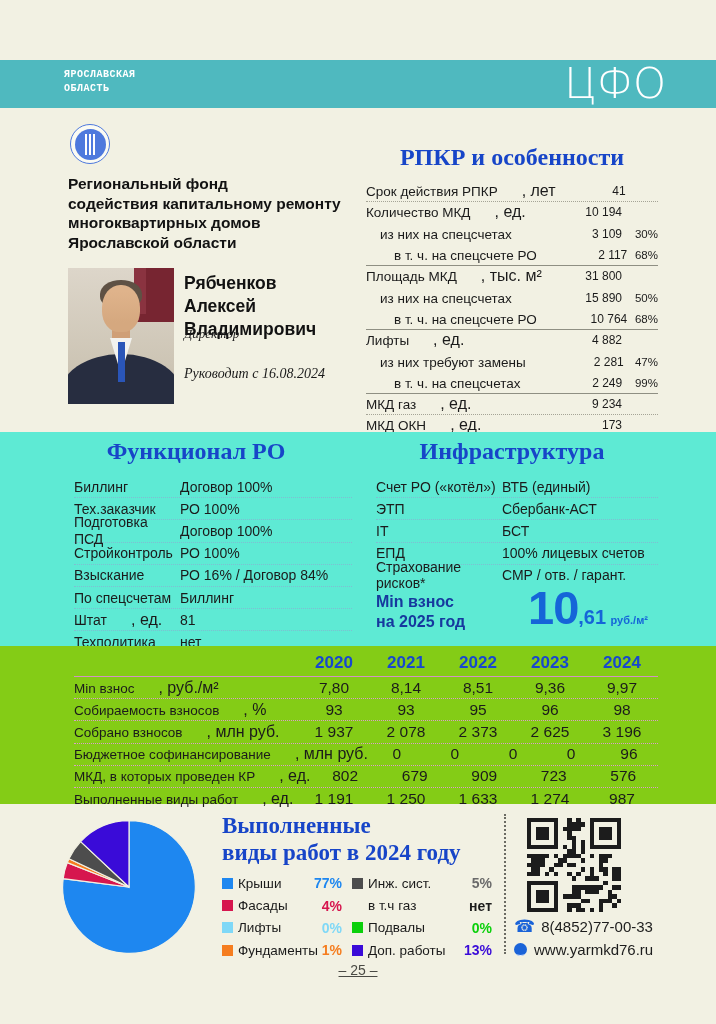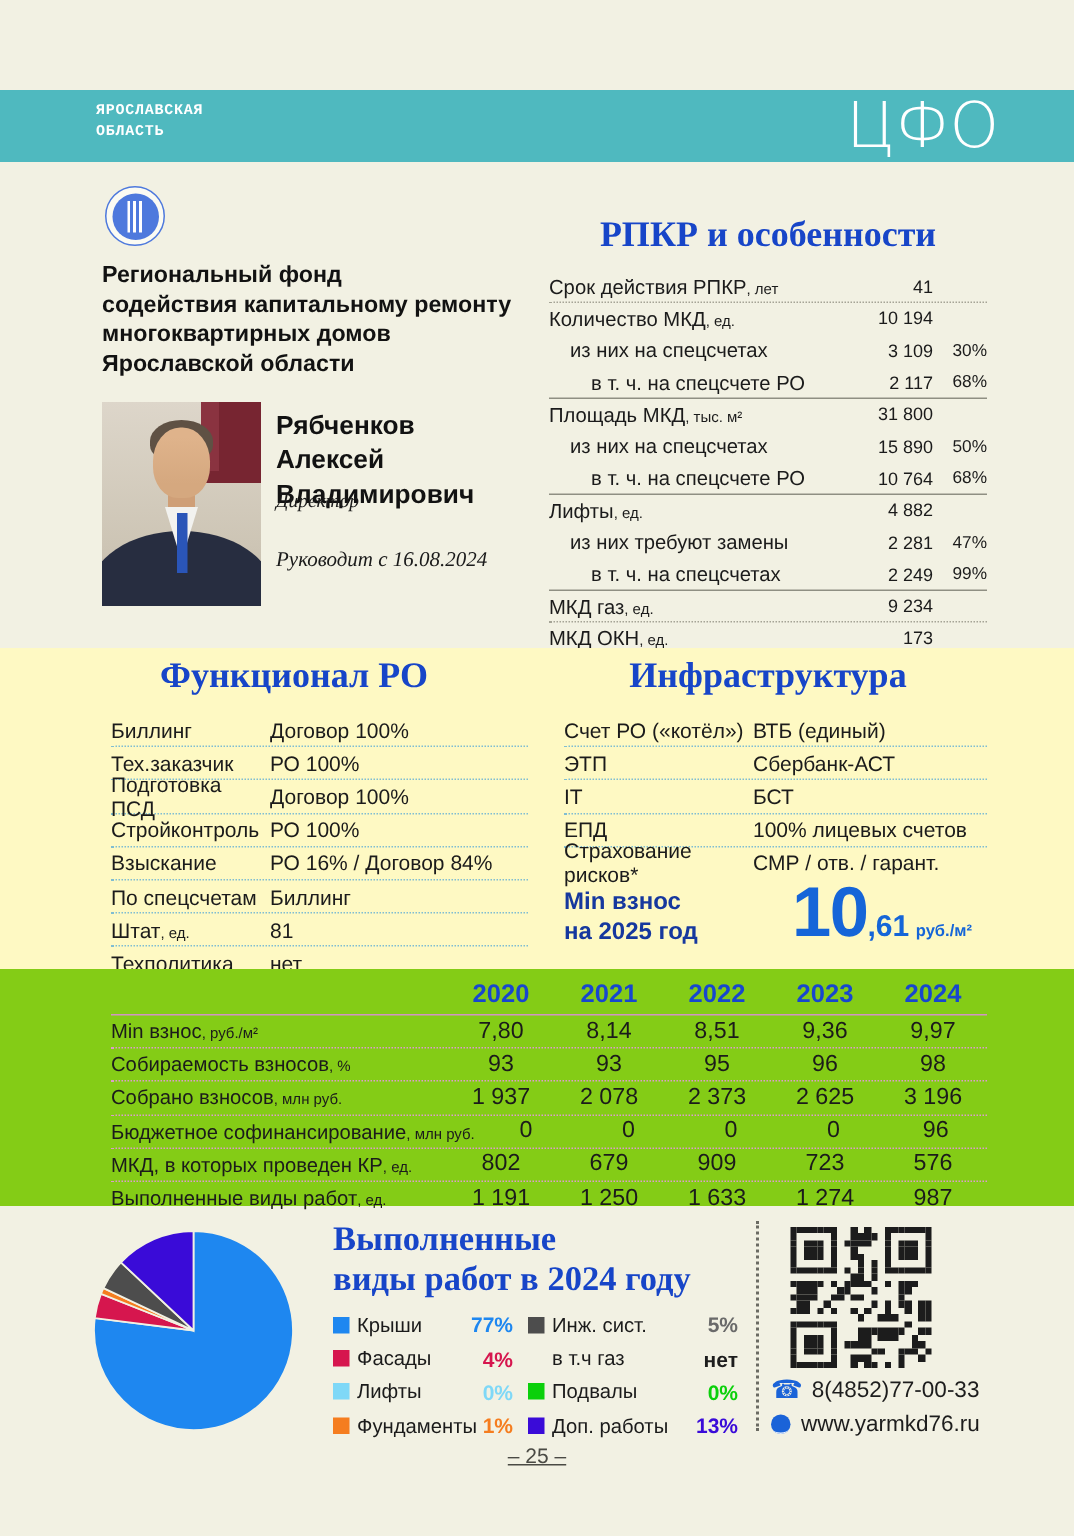--- a/index.html
+++ b/index.html
@@ -51,26 +51,26 @@
   
   .rpkr{position:absolute;left:366px;top:144px;width:292px;}
   .rpkr .h-blue{font-size:24px;margin-bottom:10px;}
   .rpkr-row{display:flex;align-items:center;height:20.3px;}
   .rpkr-row[data-sep="dotted"]{border-bottom:1px dotted #a5a496;}
   .rpkr-row[data-sep="solid"]{border-bottom:1px solid #8f8f83;}
   .rpkr-row[data-sep="none"]{border-bottom:1px solid transparent;}
   .rpkr-row .lab{flex:1;font-size:13.5px;white-space:nowrap;}
   .rpkr-row[data-ind="1"] .lab{padding-left:14px;}
   .rpkr-row[data-ind="2"] .lab{padding-left:28px;}
-  .unit{font-size:10px;}
+  .unit{font-size:16px;margin-left:24px;}
   .rpkr-row .val{width:78px;text-align:right;font-size:12px;}
   .rpkr-row .pct{width:36px;text-align:right;font-size:11.5px;}
 
   
-  .bluesec{position:absolute;left:0;top:432px;width:716px;height:214px;background:#fef9c3;}
+  .bluesec{position:absolute;left:0;top:432px;width:716px;height:214px;background:#5eead4;}
   .func-title{position:absolute;left:40px;top:6px;width:312px;font-size:24px;}
   .infra-title{position:absolute;left:368px;top:6px;width:288px;font-size:24px;}
   .kvrow{display:flex;align-items:center;height:21.2px;font-size:14px;}
   .kvrow[data-sep="dotted"]{border-bottom:1px dotted #7fbdd2;}
   .kvrow[data-sep="none"]{border-bottom:1px solid transparent;}
   .func-table{position:absolute;left:74px;top:44px;width:278px;}
   .func-table .k{width:106px;}
   .infra-table{position:absolute;left:376px;top:44px;width:282px;}
   .infra-table .k{width:126px;}
   .kvrow .v{flex:1;}

